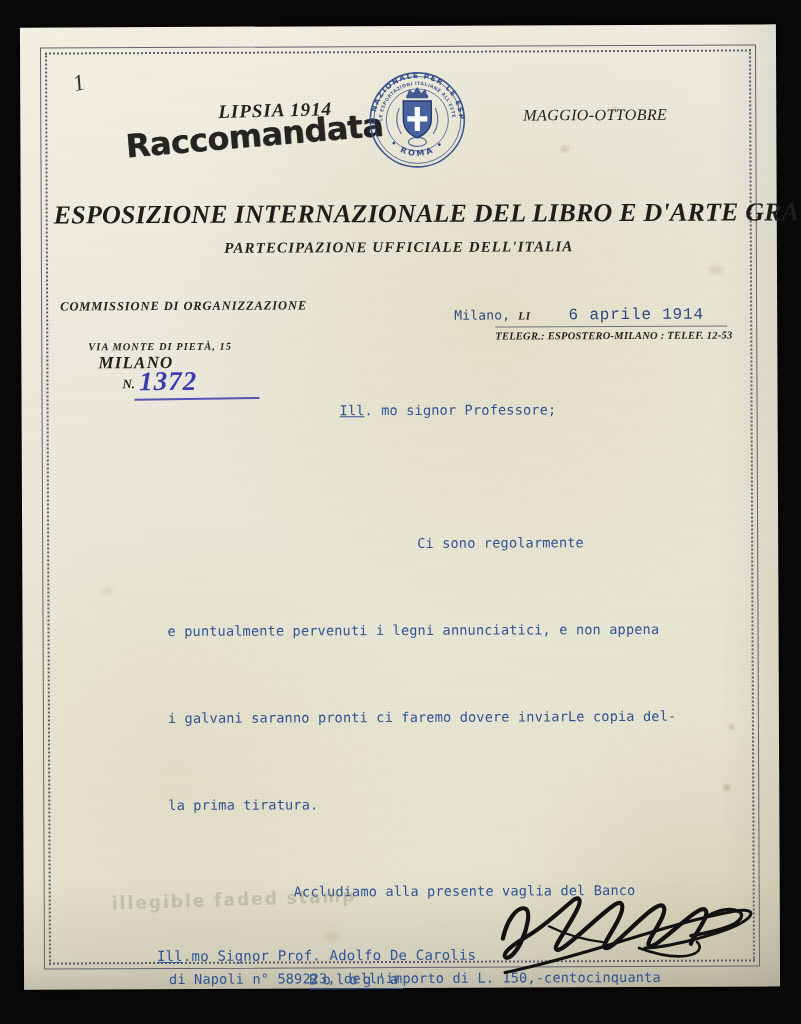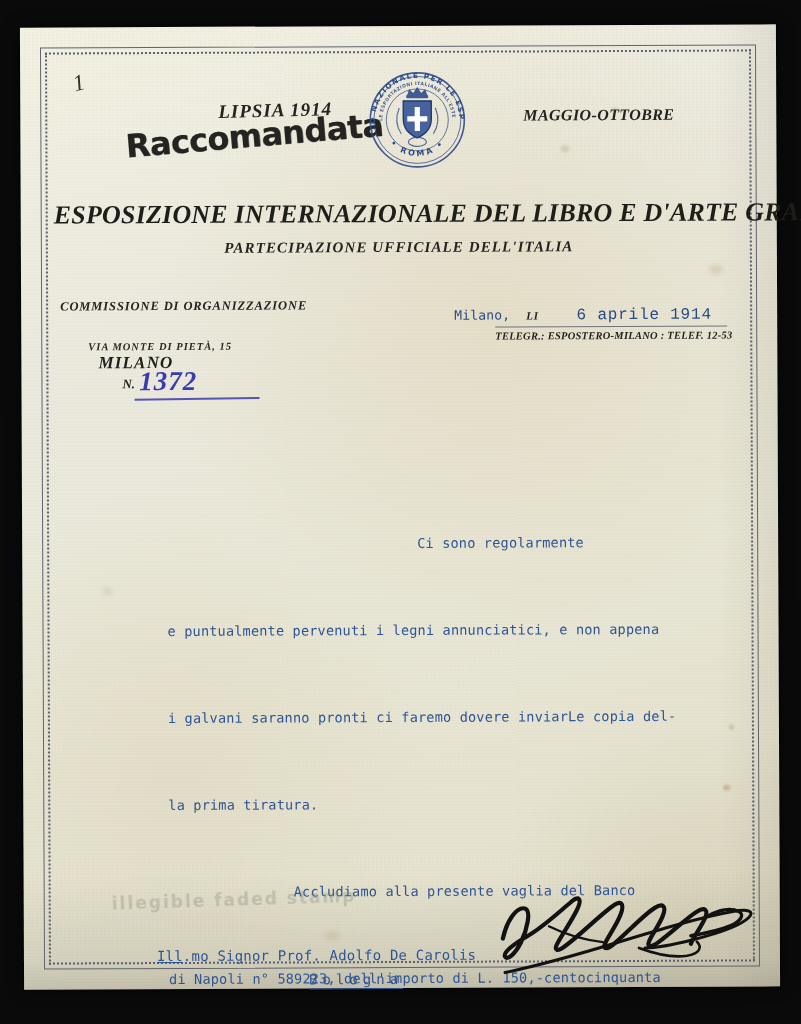--- a/index.html
+++ b/index.html
@@ -109,21 +109,21 @@
     letter-spacing: 1px;
     color: #23231f;
     transform: rotate(-1.2deg);
   }
   .maggio {
     position: absolute;
     left: 470px;
     top: 48px;
     font-family: "Liberation Serif", serif;
     font-style: italic;
-    font-weight: 700;
+    font-weight: 400;
     font-size: 16px;
     letter-spacing: .4px;
     color: #23231f;
   }
 
   
   .raccomandata {
     position: absolute;
     left: 72px;
     top: 57px;
@@ -225,21 +225,21 @@
     font-size: 13px;
     color: #2b4a84;
     letter-spacing: .2px;
   }
   .date-li {
     font-family: "Liberation Serif", serif;
     font-style: italic;
     font-weight: 700;
     font-size: 11px;
     color: #23231f;
-    margin-left: 16px;
+    margin-left: 8px;
     letter-spacing: .6px;
   }
   .date-value {
     font-family: Liberation Mono, monospace;
     font-size: 16px;
     color: #2b4a84;
     margin-left: 38px;
     letter-spacing: .8px;
   }
   .date-rule {
@@ -459,20 +459,21 @@
       </div>
       <div class="date-rule"></div>
       <div class="telegr">TELEGR.: ESPOSTERO-MILANO : TELEF. 12-53</div>
 
       <div class="protocol">
         <span class="protocol-label">N.</span>
         <span class="protocol-value">1372</span>
       </div>
       <div class="protocol-rule"></div>
 
+      <div class="salutation typed"><span class="u">Ill</span><span>. mo signor Professore;</span></div>
 
       <div class="body-block typed">
         <span class="line">                              Ci sono regolarmente</span>
         <span class="line">e puntualmente pervenuti i legni annunciatici, e non appena</span>
         <span class="line">i galvani saranno pronti ci faremo dovere inviarLe copia del-</span>
         <span class="line">la prima tiratura.</span>
         <span class="line">               Accludiamo alla presente vaglia del Banco</span>
         <span class="line">di Napoli n° 589223, dell'importo di L. 150,-centocinquanta</span>
         
         

